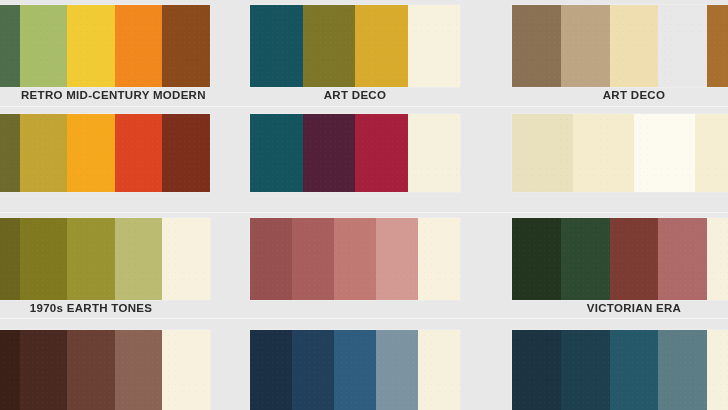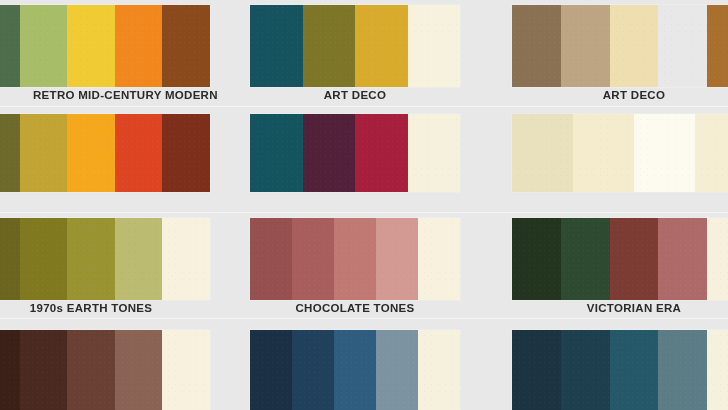--- a/index.html
+++ b/index.html
@@ -76,21 +76,21 @@
 <div id="board" style="background: rgb(232, 232, 233);">
     <div class="card" style="left: -28px; top: 5px; width: 238px; height: 82px;">
       <div class="swatches">
         <div class="swatch" title="#4e6e4b" style="background: rgb(78, 110, 75);"></div>
         <div class="swatch" title="#a8bd68" style="background: rgb(168, 189, 104);"></div>
         <div class="swatch" title="#f0cb34" style="background: rgb(240, 203, 52);"></div>
         <div class="swatch" title="#f0881d" style="background: rgb(240, 136, 29);"></div>
         <div class="swatch" title="#8b4a1b" style="background: rgb(139, 74, 27);"></div>
       </div>
     </div>
-    <div class="label left-align" style="position: absolute; left: 20px; top: 90px; width: 400px; color: rgb(42, 42, 42); padding-left: 13px;">RETRO MID-CENTURY MODERN</div>
+    <div class="label left-align" style="position: absolute; left: 8px; top: 90px; width: 400px; color: rgb(42, 42, 42); padding-left: 13px;">RETRO MID-CENTURY MODERN</div>
     <div class="card" style="left: 250px; top: 5px; width: 210px; height: 82px;">
       <div class="swatches">
         <div class="swatch" title="#15545f" style="background: rgb(21, 84, 95);"></div>
         <div class="swatch" title="#7d7527" style="background: rgb(125, 117, 39);"></div>
         <div class="swatch" title="#d9ab2c" style="background: rgb(217, 171, 44);"></div>
         <div class="swatch" title="#f6f2dd" style="background: rgb(246, 242, 221);"></div>
       </div>
     </div>
     <div class="label" style="position: absolute; left: 250px; top: 90px; width: 210px; color: rgb(42, 42, 42);">ART DECO</div>
     <div class="card" style="left: 512px; top: 5px; width: 244px; height: 82px;">
@@ -140,21 +140,20 @@
     <div class="label" style="position: absolute; left: -28px; top: 303px; width: 238px; color: rgb(42, 42, 42);">1970s EARTH TONES</div>
     <div class="card" style="left: 250px; top: 218px; width: 210px; height: 82px;">
       <div class="swatches">
         <div class="swatch" title="#96504f" style="background: rgb(150, 80, 79);"></div>
         <div class="swatch" title="#a85e5c" style="background: rgb(168, 94, 92);"></div>
         <div class="swatch" title="#c07a73" style="background: rgb(192, 122, 115);"></div>
         <div class="swatch" title="#d39a94" style="background: rgb(211, 154, 148);"></div>
         <div class="swatch" title="#f7f1dd" style="background: rgb(247, 241, 221);"></div>
       </div>
     </div>
-    <div class="label" style="position: absolute; left: 250px; top: 303px; width: 210px; color: rgb(42, 42, 42);">CHOCOLATE TONES</div>
     <div class="card" style="left: 512px; top: 218px; width: 244px; height: 82px;">
       <div class="swatches">
         <div class="swatch" title="#23351f" style="background: rgb(35, 53, 31);"></div>
         <div class="swatch" title="#2e4a31" style="background: rgb(46, 74, 49);"></div>
         <div class="swatch" title="#7c3c34" style="background: rgb(124, 60, 52);"></div>
         <div class="swatch" title="#ae6a68" style="background: rgb(174, 106, 104);"></div>
         <div class="swatch" title="#f6f0dc" style="background: rgb(246, 240, 220);"></div>
       </div>
     </div>
     <div class="label" style="position: absolute; left: 512px; top: 303px; width: 244px; color: rgb(42, 42, 42);">VICTORIAN ERA</div>

